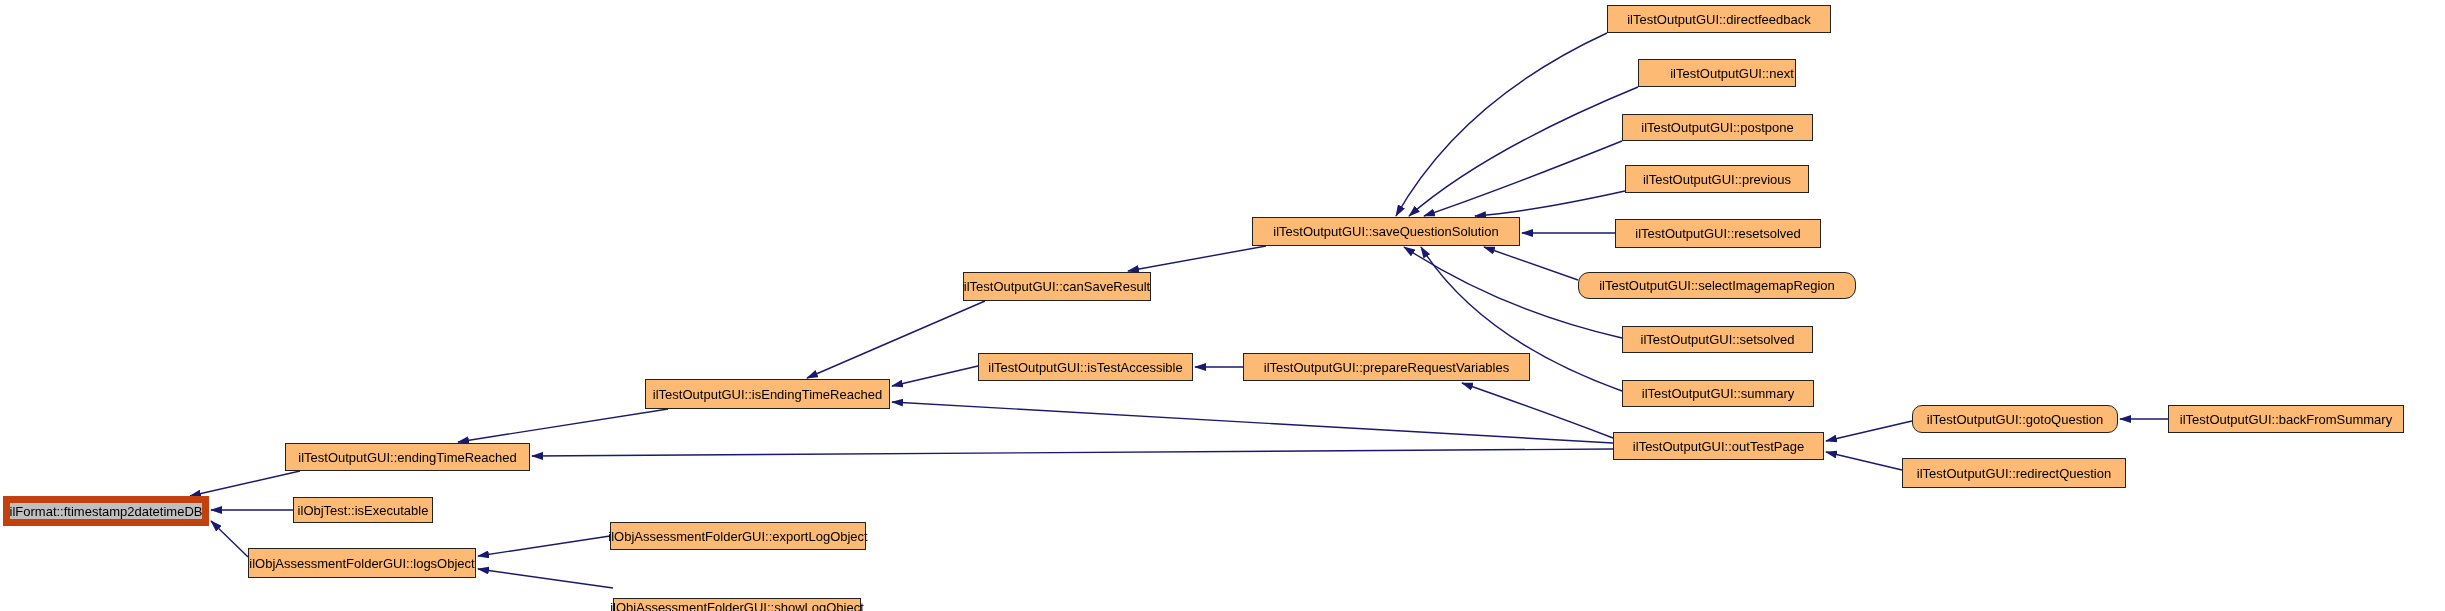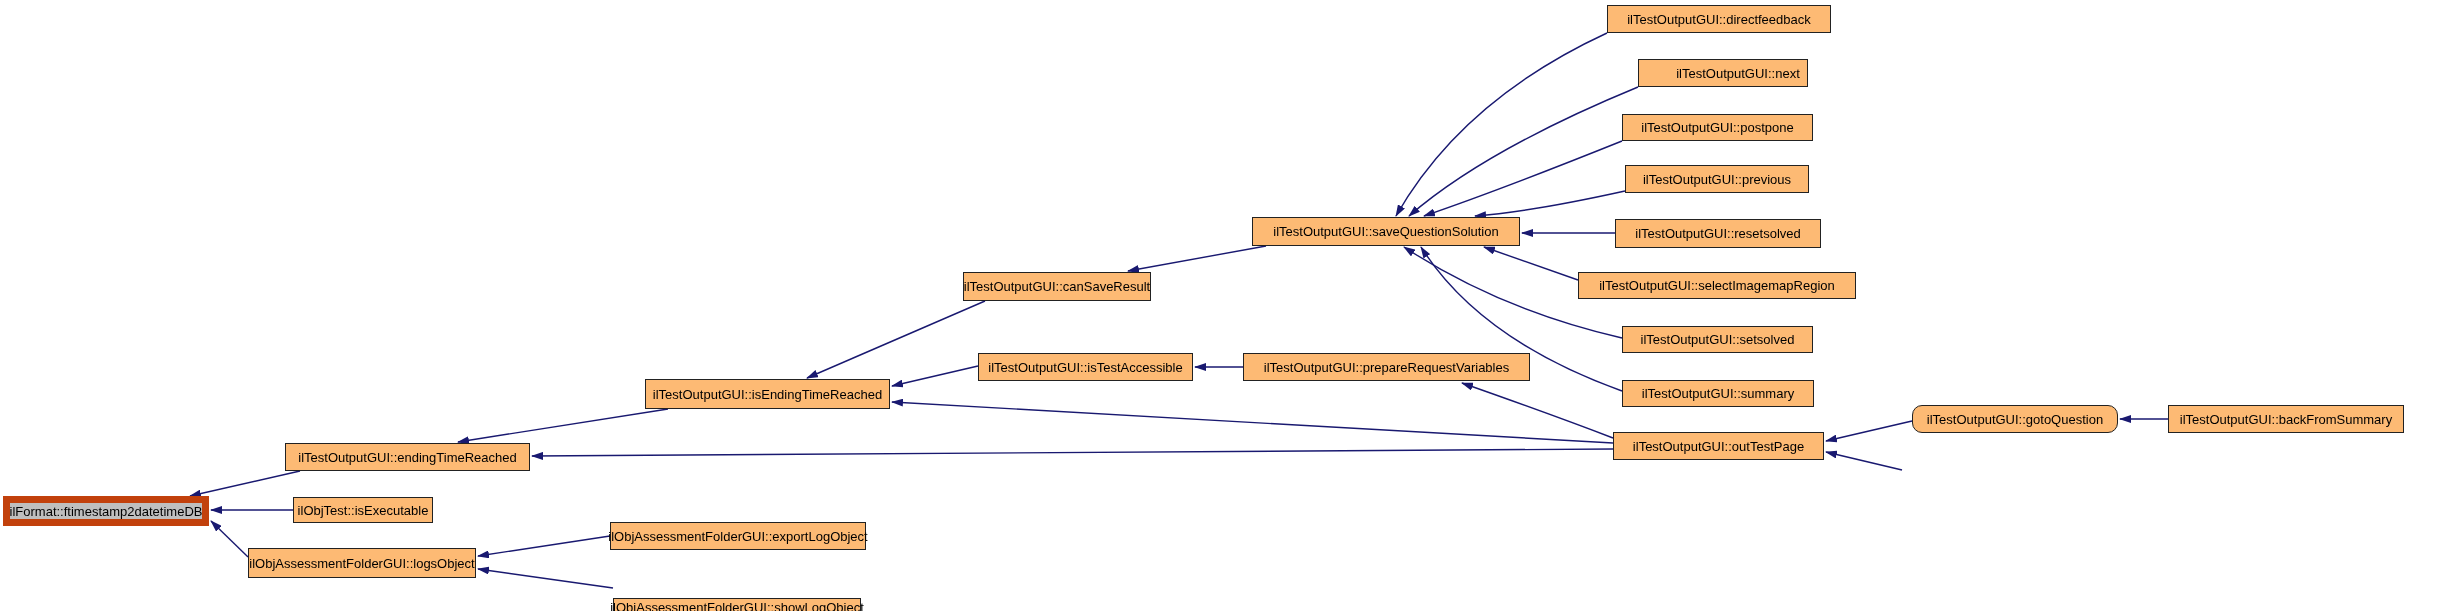--- a/index.html
+++ b/index.html
@@ -71,23 +71,24 @@
     <div class="node" style="left: 248px; top: 548px; width: 228px; height: 30px;">ilObjAssessmentFolderGUI::logsObject</div>
     <div class="node" style="left: 610px; top: 522px; width: 256px; height: 28px;">ilObjAssessmentFolderGUI::exportLogObject</div>
     <div class="node" style="left: 613px; top: 574px; width: 248px; height: 19px; margin-top: 24px;">ilObjAssessmentFolderGUI::showLogObject</div>
     <div class="node" style="left: 285px; top: 443px; width: 245px; height: 28px;">ilTestOutputGUI::endingTimeReached</div>
     <div class="node" style="left: 645px; top: 379px; width: 245px; height: 30px;">ilTestOutputGUI::isEndingTimeReached</div>
     <div class="node" style="left: 963px; top: 272px; width: 188px; height: 29px;">ilTestOutputGUI::canSaveResult</div>
     <div class="node" style="left: 978px; top: 353px; width: 215px; height: 28px;">ilTestOutputGUI::isTestAccessible</div>
     <div class="node" style="left: 1243px; top: 353px; width: 287px; height: 28px;">ilTestOutputGUI::prepareRequestVariables</div>
     <div class="node" style="left: 1252px; top: 217px; width: 268px; height: 29px;">ilTestOutputGUI::saveQuestionSolution</div>
     <div class="node" style="left: 1607px; top: 5px; width: 224px; height: 28px;">ilTestOutputGUI::directfeedback</div>
-    <div class="node" style="left: 1638px; top: 59px; width: 170px; height: 28px; padding-left: 30px;">ilTestOutputGUI::next</div>
+    <div class="node" style="left: 1638px; top: 59px; width: 158px; height: 28px; padding-left: 30px;">ilTestOutputGUI::next</div>
     <div class="node" style="left: 1622px; top: 114px; width: 191px; height: 27px;">ilTestOutputGUI::postpone</div>
     <div class="node" style="left: 1625px; top: 165px; width: 184px; height: 28px;">ilTestOutputGUI::previous</div>
     <div class="node" style="left: 1615px; top: 219px; width: 206px; height: 29px;">ilTestOutputGUI::resetsolved</div>
-    <div class="node" style="left: 1578px; top: 272px; width: 278px; height: 27px;">ilTestOutputGUI::selectImagemapRegion</div>
+    <div class="node" style="left: 1578px; top: 272px; width: 278px; height: 27px; border-radius: 11px;">ilTestOutputGUI::selectImagemapRegion</div>
     <div class="node" style="left: 1622px; top: 326px; width: 191px; height: 27px;">ilTestOutputGUI::setsolved</div>
     <div class="node" style="left: 1622px; top: 380px; width: 192px; height: 27px;">ilTestOutputGUI::summary</div>
     <div class="node" style="left: 1613px; top: 432px; width: 211px; height: 28px;">ilTestOutputGUI::outTestPage</div>
     <div class="node" style="left: 1912px; top: 405px; width: 206px; height: 28px; border-radius: 10px;">ilTestOutputGUI::gotoQuestion</div>
+    <div class="node" style="left: 1902px; top: 458px; width: 224px; height: 30px;">ilTestOutputGUI::redirectQuestion</div>
     <div class="node" style="left: 2168px; top: 405px; width: 236px; height: 28px;">ilTestOutputGUI::backFromSummary</div>
   </div>
 
 </body></html>

